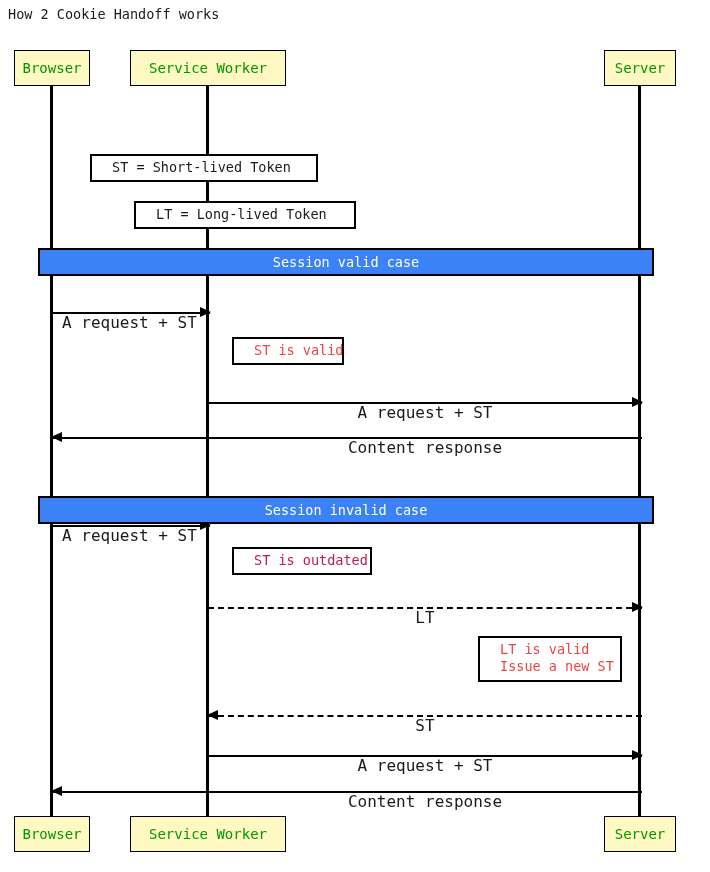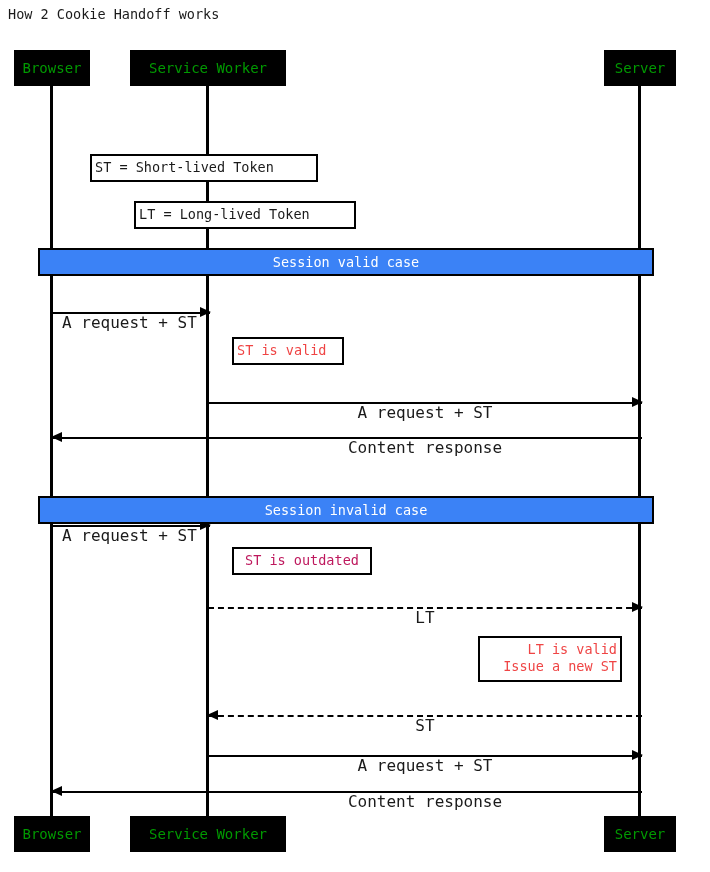--- a/index.html
+++ b/index.html
@@ -24,21 +24,21 @@
     font-size: 13.5px;
     color: #1a1a1a;
     letter-spacing: 0px;
     white-space: nowrap;
   }
   
   .actor-box {
     position: absolute;
     box-sizing: border-box;
     border: 1px solid #000000;
-    background: #000000;
+    background: #fef9c3;
     color: #009900;
     font-size: 14px;
     line-height: 1;
     display: flex;
     align-items: center;
     justify-content: center;
     white-space: nowrap;
     z-index: 6;
   }
   
@@ -49,28 +49,28 @@
     z-index: 1;
   }
   
   .note {
     position: absolute;
     box-sizing: border-box;
     border: 2px solid #000000;
     background: #ffffff;
     font-size: 13.5px;
     line-height: 17px;
-    padding: 3px 3px;
+    padding: 3px 20px;
     white-space: pre;
     z-index: 5;
   }
   .note.black { color: #1a1a1a; }
   .note.blue  { color: #ef4444; }
   .note.red   { color: #be185d; text-align: center; }
-  .note.center { text-align: right; }
+  .note.center { text-align: left; }
   
   .divider {
     position: absolute;
     box-sizing: border-box;
     background: #3b82f6;
     border: 2px solid #000000;
     color: #ffffff;
     font-size: 13.5px;
     display: flex;
     align-items: center;

